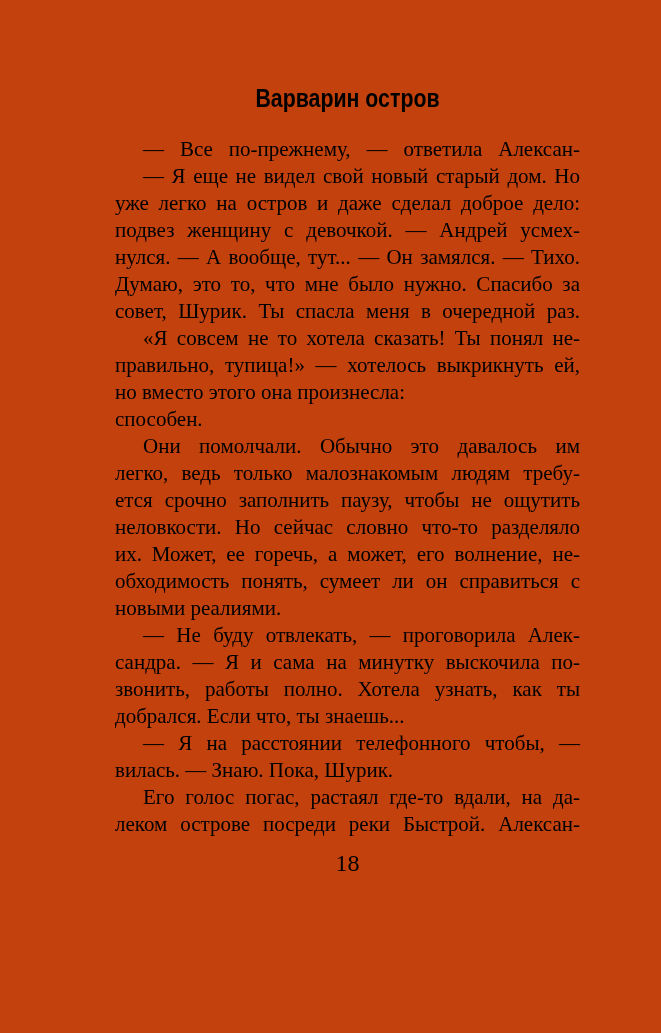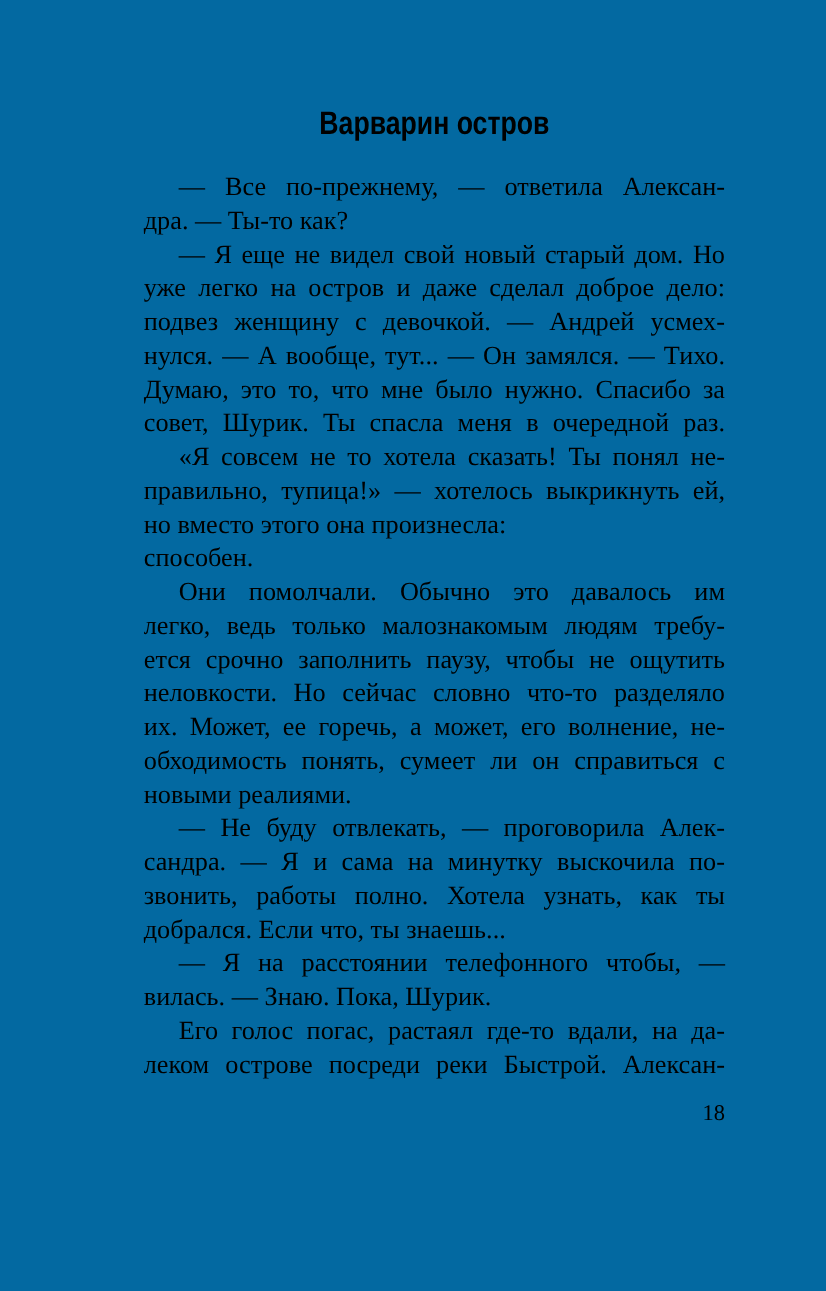--- a/index.html
+++ b/index.html
@@ -5,21 +5,21 @@
 <style>
   html, body {
     margin: 0;
     padding: 0;
     background: #ffffff;
   }
   .page {
     position: relative;
     width: 661px;
     height: 1033px;
-    background: #0369a1;
+    background: #c2410c;
     color: #000000;
     font-family: "Liberation Serif", serif;
     overflow: hidden;
   }
   .text-block {
     position: absolute;
     left: 115px;
     top: 84px;
     width: 465px;
   }
@@ -44,34 +44,33 @@
     text-align-last: justify;
   }
   .line.left {
     text-align-last: left;
   }
   .line.indent {
     text-indent: 28px;
   }
   .page-number {
     margin-top: 12px;
-    font-size: 18px;
+    font-size: 24px;
     line-height: 27px;
-    text-align: right;
+    text-align: center;
   }
 </style>
 </head>
 <body>
 
 <div class="page">
   <div class="text-block">
     <h1 class="chapter-title">Варварин остров</h1>
     <div class="body-text">
         <div class="line indent">— Все по-прежнему, — ответила Алексан-</div>
-        <div class="line left">дра. — Ты-то как?</div>
         <div class="line indent">— Я еще не видел свой новый старый дом. Но</div>
         <div class="line">уже легко на остров и даже сделал доброе дело:</div>
         <div class="line">подвез женщину с девочкой. — Андрей усмех-</div>
         <div class="line">нулся. — А вообще, тут... — Он замялся. — Тихо.</div>
         <div class="line">Думаю, это то, что мне было нужно. Спасибо за</div>
         <div class="line">совет, Шурик. Ты спасла меня в очередной раз.</div>
         <div class="line indent">«Я совсем не то хотела сказать! Ты понял не-</div>
         <div class="line">правильно, тупица!» — хотелось выкрикнуть ей,</div>
         <div class="line left">но вместо этого она произнесла:</div>
         <div class="line left">способен.</div>

